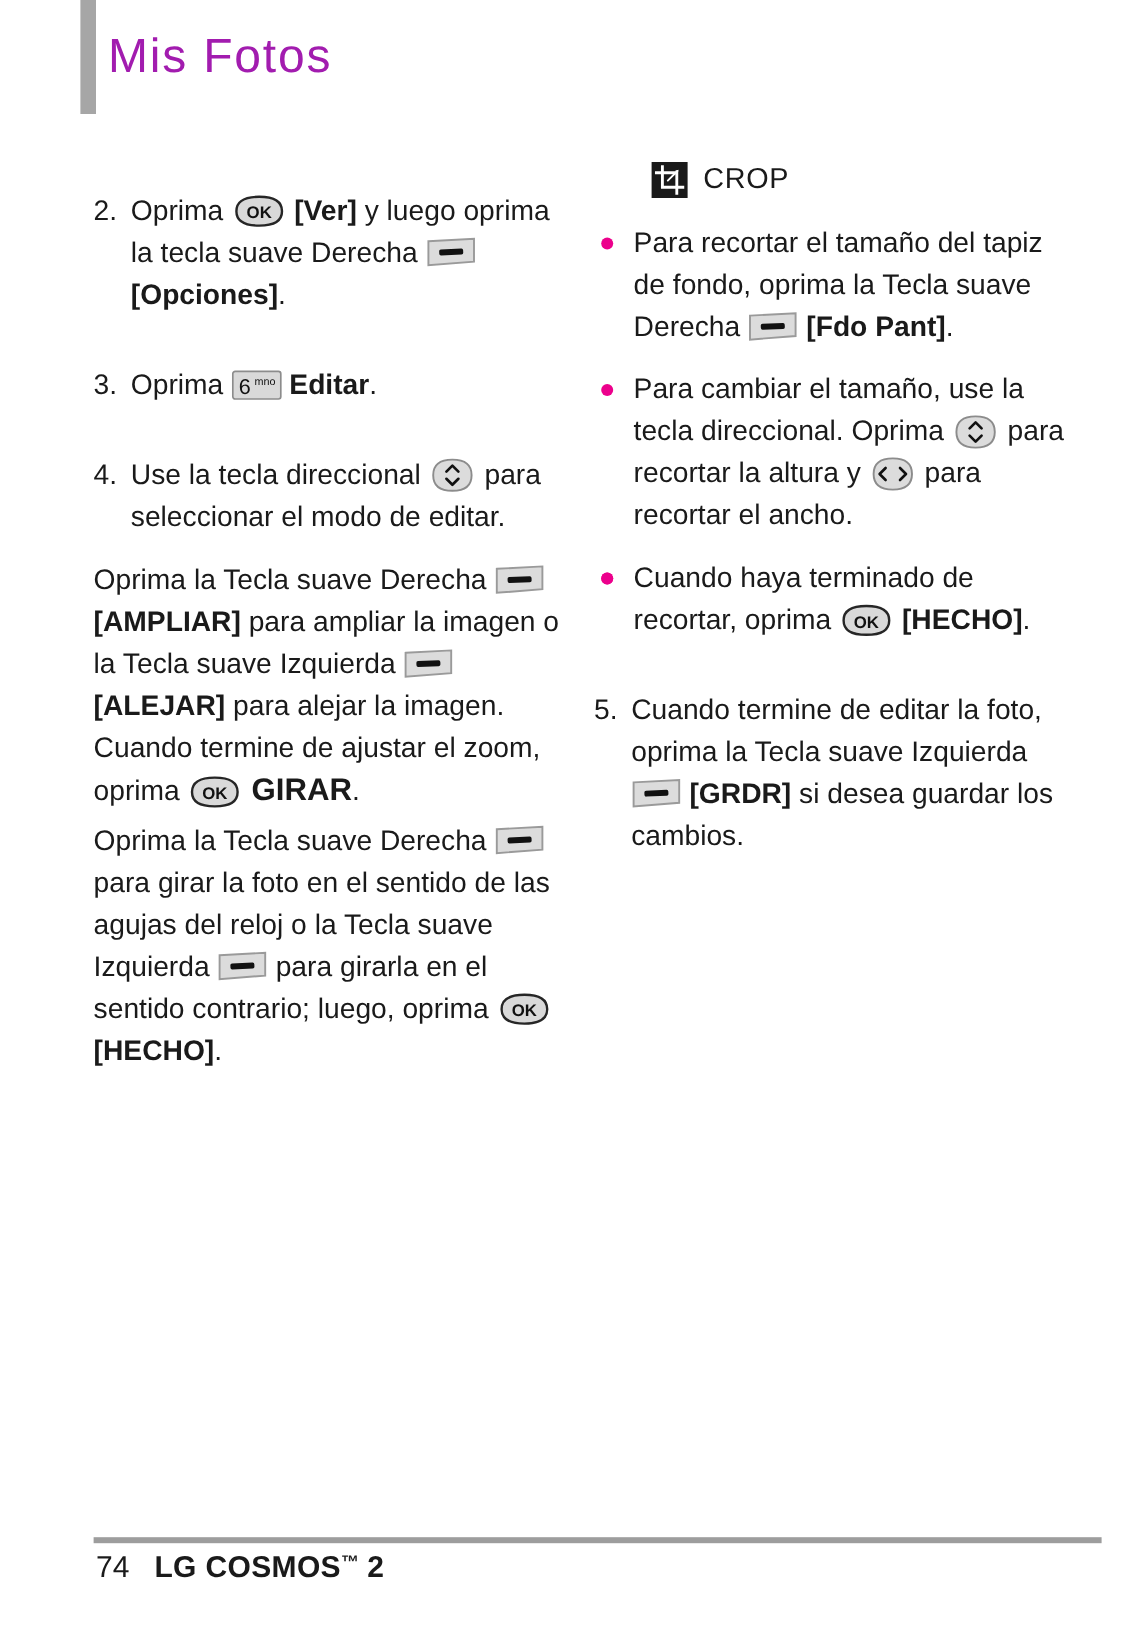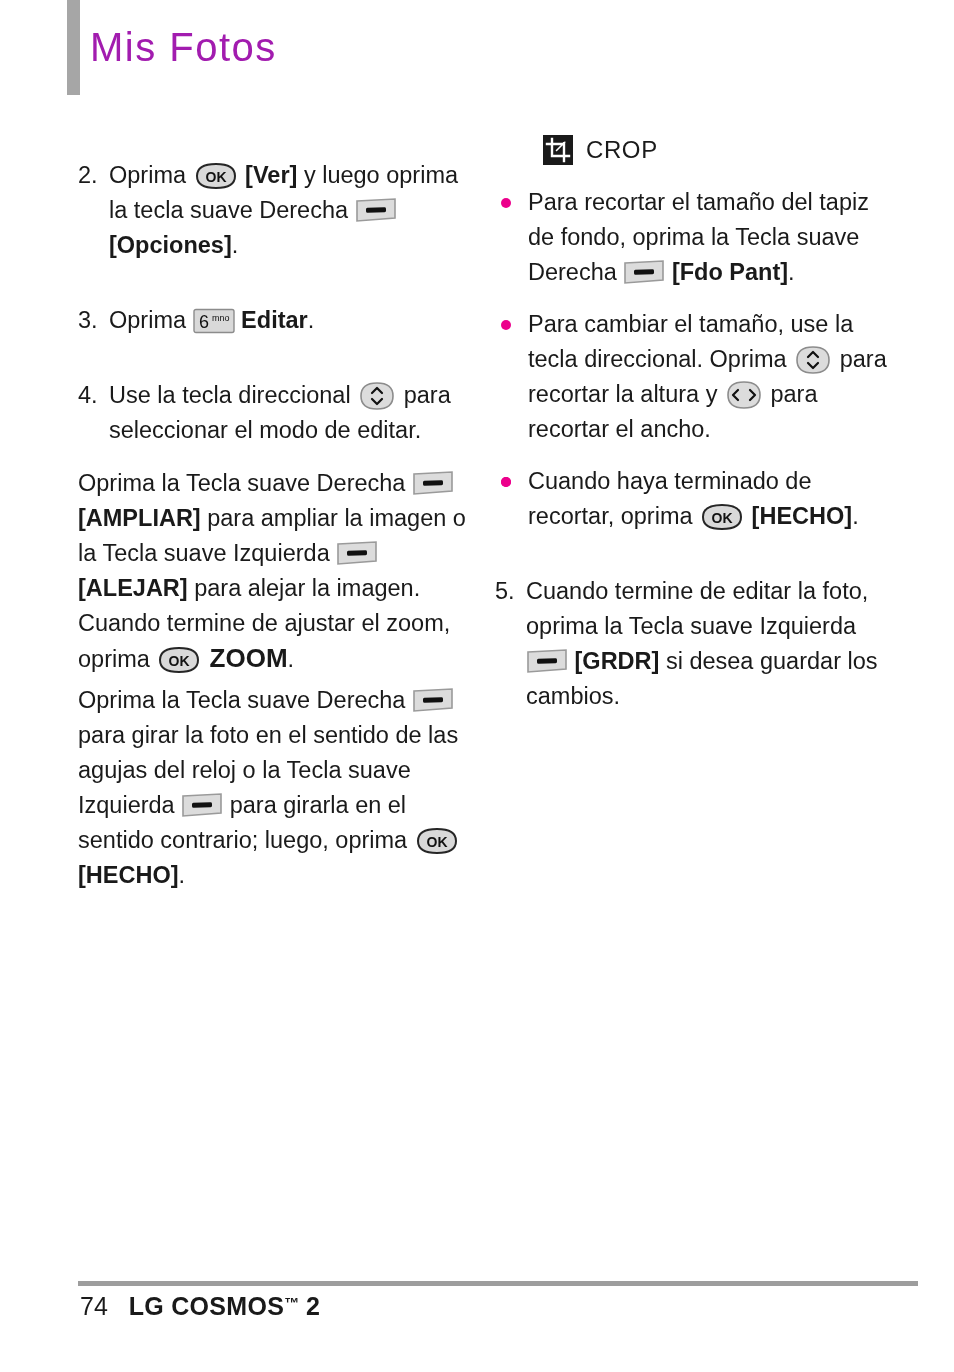--- a/index.html
+++ b/index.html
@@ -183,21 +183,21 @@
     </div>
     <div class="para"><span>Oprima la Tecla suave Derecha </span><span class="key" style="vertical-align: -5px;"><svg width="42" height="26" viewBox="0 0 42 26">
           <path d="M2 4 L40 2 L40 21 L2 24 Z" fill="#dcdcdc" stroke="#9a9a9a" stroke-width="1.6"></path>
           <rect x="11" y="10.5" width="20" height="5" rx="1.5" fill="#111" transform="rotate(-2.4 21 13)"></rect>
         </svg></span><span class="b"> [AMPLIAR]</span><span> para ampliar la imagen o la Tecla suave Izquierda </span><span class="key" style="vertical-align: -5px;"><svg width="42" height="26" viewBox="0 0 42 26">
           <path d="M2 4 L40 2 L40 21 L2 24 Z" fill="#dcdcdc" stroke="#9a9a9a" stroke-width="1.6"></path>
           <rect x="11" y="10.5" width="20" height="5" rx="1.5" fill="#111" transform="rotate(-2.4 21 13)"></rect>
         </svg></span><span class="b"> [ALEJAR]</span><span> para alejar la imagen. Cuando termine de ajustar el zoom, oprima </span><span class="key" style="vertical-align: -7px;"><svg width="46" height="28" viewBox="0 0 46 28">
           <path d="M4 14 C4 5 12 2 23 2 C34 2 42 5 42 14 C42 23 34 26 23 26 C12 26 4 23 4 14 Z" fill="#d9d9d9" stroke="#262626" stroke-width="2"></path>
           <text x="23" y="20" font-family="Liberation Sans, sans-serif" font-size="14" font-weight="bold" fill="#111" text-anchor="middle">OK</text>
-        </svg></span><span class="b" style="font-size: 26px;"> ZOOM</span><span>.</span></div>
+        </svg></span><span class="b" style="font-size: 26px;"> GIRAR</span><span>.</span></div>
     <div class="para"><span>Oprima la Tecla suave Derecha </span><span class="key" style="vertical-align: -5px;"><svg width="42" height="26" viewBox="0 0 42 26">
           <path d="M2 4 L40 2 L40 21 L2 24 Z" fill="#dcdcdc" stroke="#9a9a9a" stroke-width="1.6"></path>
           <rect x="11" y="10.5" width="20" height="5" rx="1.5" fill="#111" transform="rotate(-2.4 21 13)"></rect>
         </svg></span><span> para girar la foto en el sentido de las agujas del reloj o la Tecla suave Izquierda </span><span class="key" style="vertical-align: -5px;"><svg width="42" height="26" viewBox="0 0 42 26">
           <path d="M2 4 L40 2 L40 21 L2 24 Z" fill="#dcdcdc" stroke="#9a9a9a" stroke-width="1.6"></path>
           <rect x="11" y="10.5" width="20" height="5" rx="1.5" fill="#111" transform="rotate(-2.4 21 13)"></rect>
         </svg></span><span> para girarla en el sentido contrario; luego, oprima </span><span class="key" style="vertical-align: -7px;"><svg width="46" height="28" viewBox="0 0 46 28">
           <path d="M4 14 C4 5 12 2 23 2 C34 2 42 5 42 14 C42 23 34 26 23 26 C12 26 4 23 4 14 Z" fill="#d9d9d9" stroke="#262626" stroke-width="2"></path>
           <text x="23" y="20" font-family="Liberation Sans, sans-serif" font-size="14" font-weight="bold" fill="#111" text-anchor="middle">OK</text>
         </svg></span><span class="b"> [HECHO]</span><span>.</span></div>

